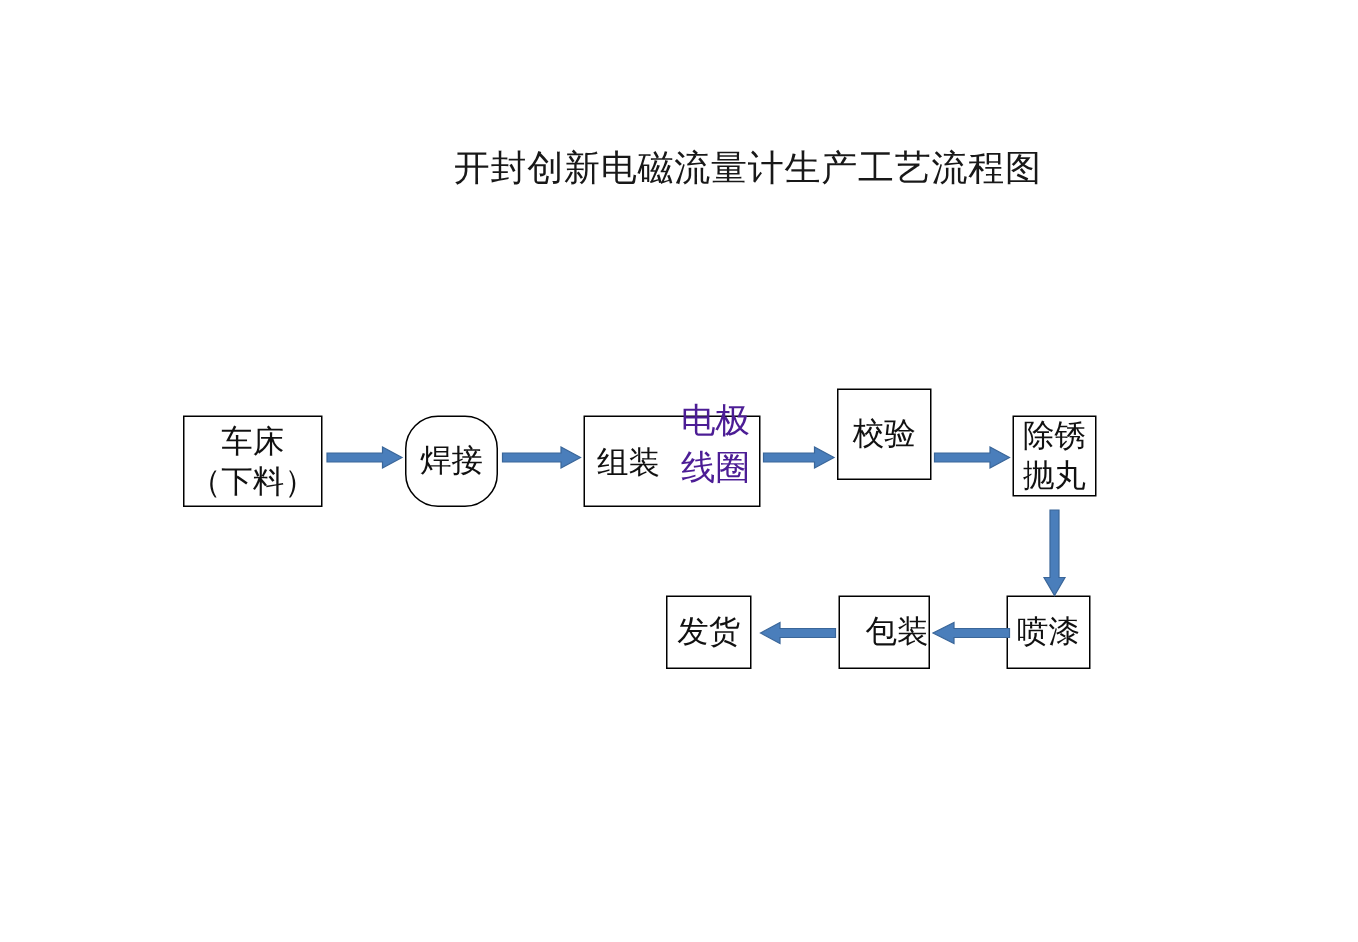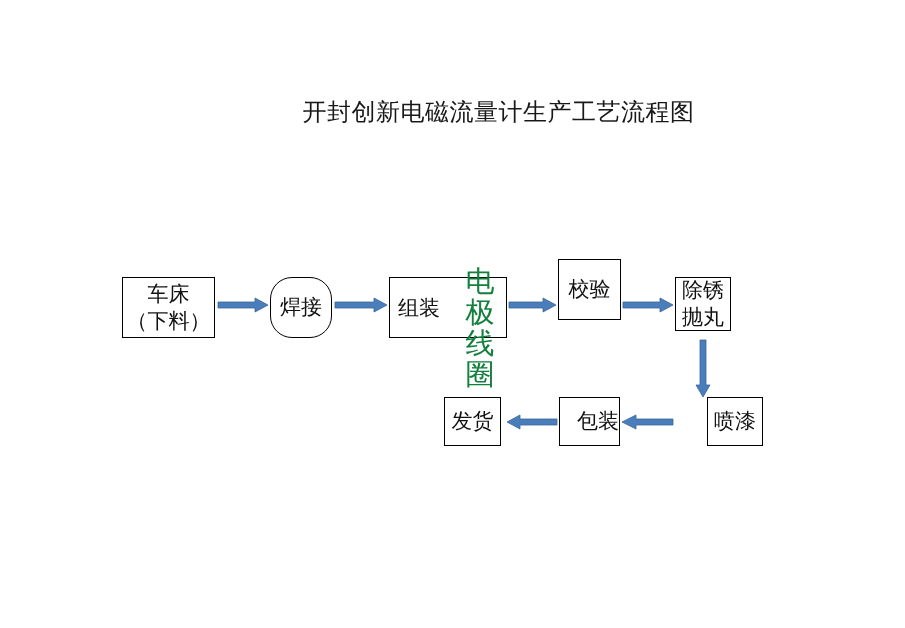--- a/index.html
+++ b/index.html
@@ -57,21 +57,21 @@
     color: #111111;
     white-space: pre-line;
   }
 
   
   #node-lathe        { left: 122px; top: 277px; width: 93px;  height: 61px; }
   #node-welding      { left: 270px; top: 277px; width: 62px;  height: 61px; border-radius: 22px; }
   #node-assembly     { left: 389px; top: 277px; width: 118px; height: 61px; }
   #node-calibration  { left: 558px; top: 259px; width: 63px;  height: 61px; }
   #node-derusting    { left: 675px; top: 277px; width: 56px;  height: 54px; }
-  #node-painting     { left: 707px; top: 397px; width: 56px;  height: 49px; }
+  #node-painting     { left: 671px; top: 397px; width: 56px;  height: 49px; }
   #node-packaging    { left: 559px; top: 397px; width: 61px;  height: 49px; justify-content: flex-end; }
   #node-shipping     { left: 444px; top: 397px; width: 57px;  height: 49px; }
 
   
   #node-assembly {
     justify-content: flex-start;
     padding-left: 6px;
     overflow: visible;
   }
   .assembly-inner {
@@ -84,23 +84,23 @@
   .assembly-left {
     font-size: 21px;
     line-height: 24px;
     color: #111111;
     margin-left: 2px;
   }
   .assembly-right {
     position: absolute;
     left: 58px;
     top: -12px;
-    font-size: 29px;
+    font-size: 23px;
     line-height: 31px;
-    color: #15803d;
+    color: #4c1d95;
     white-space: pre-line;
     text-align: center;
   }
 
   
   .arrow {
     position: absolute;
   }
   .arrow svg { display: block; overflow: visible; }
 

